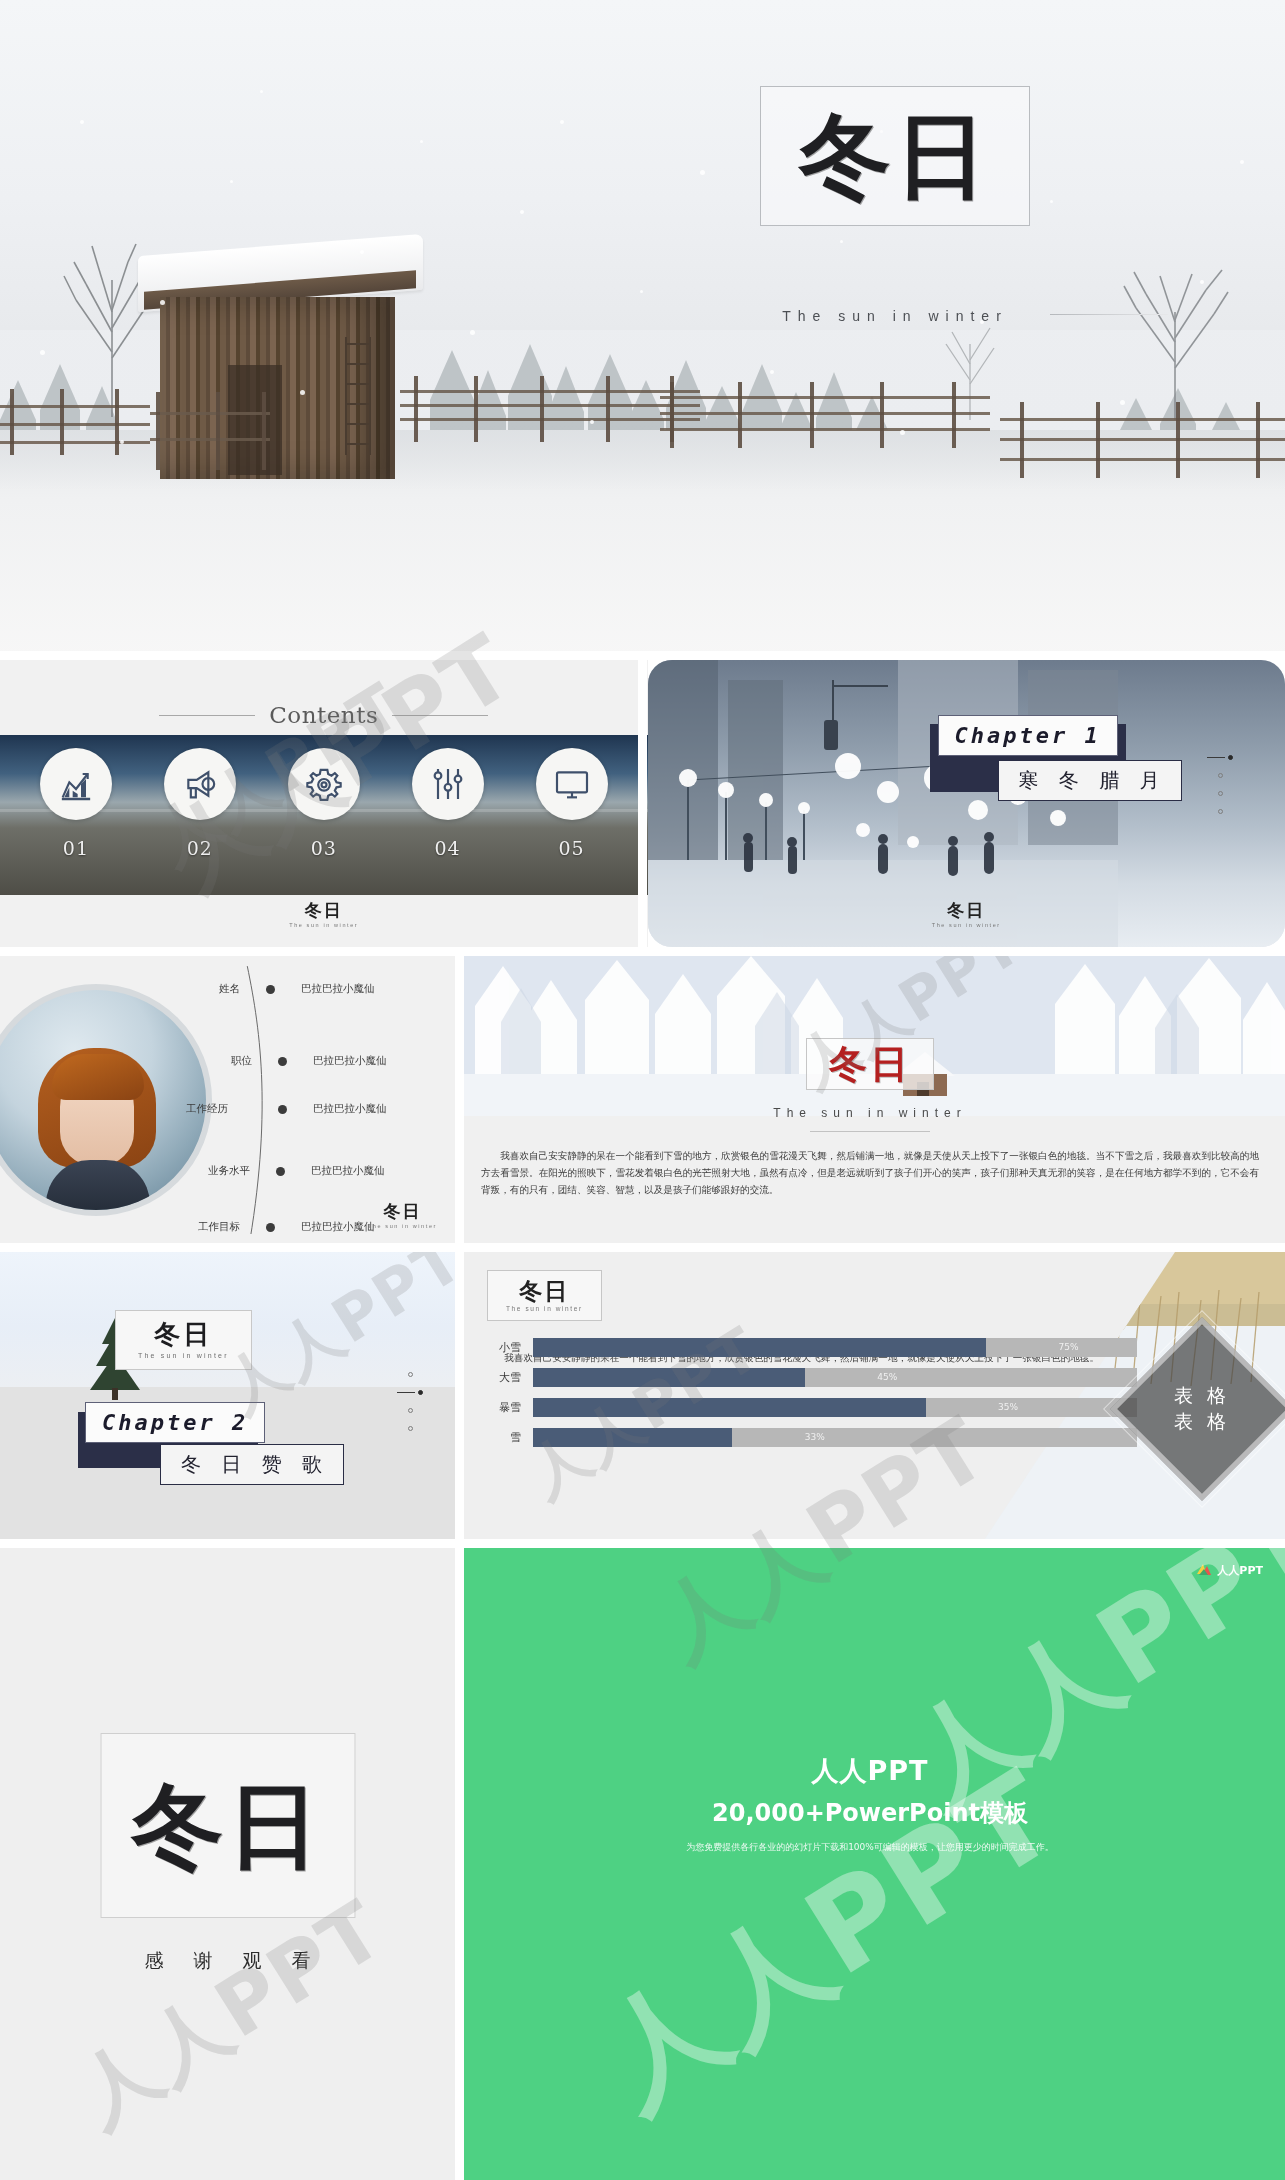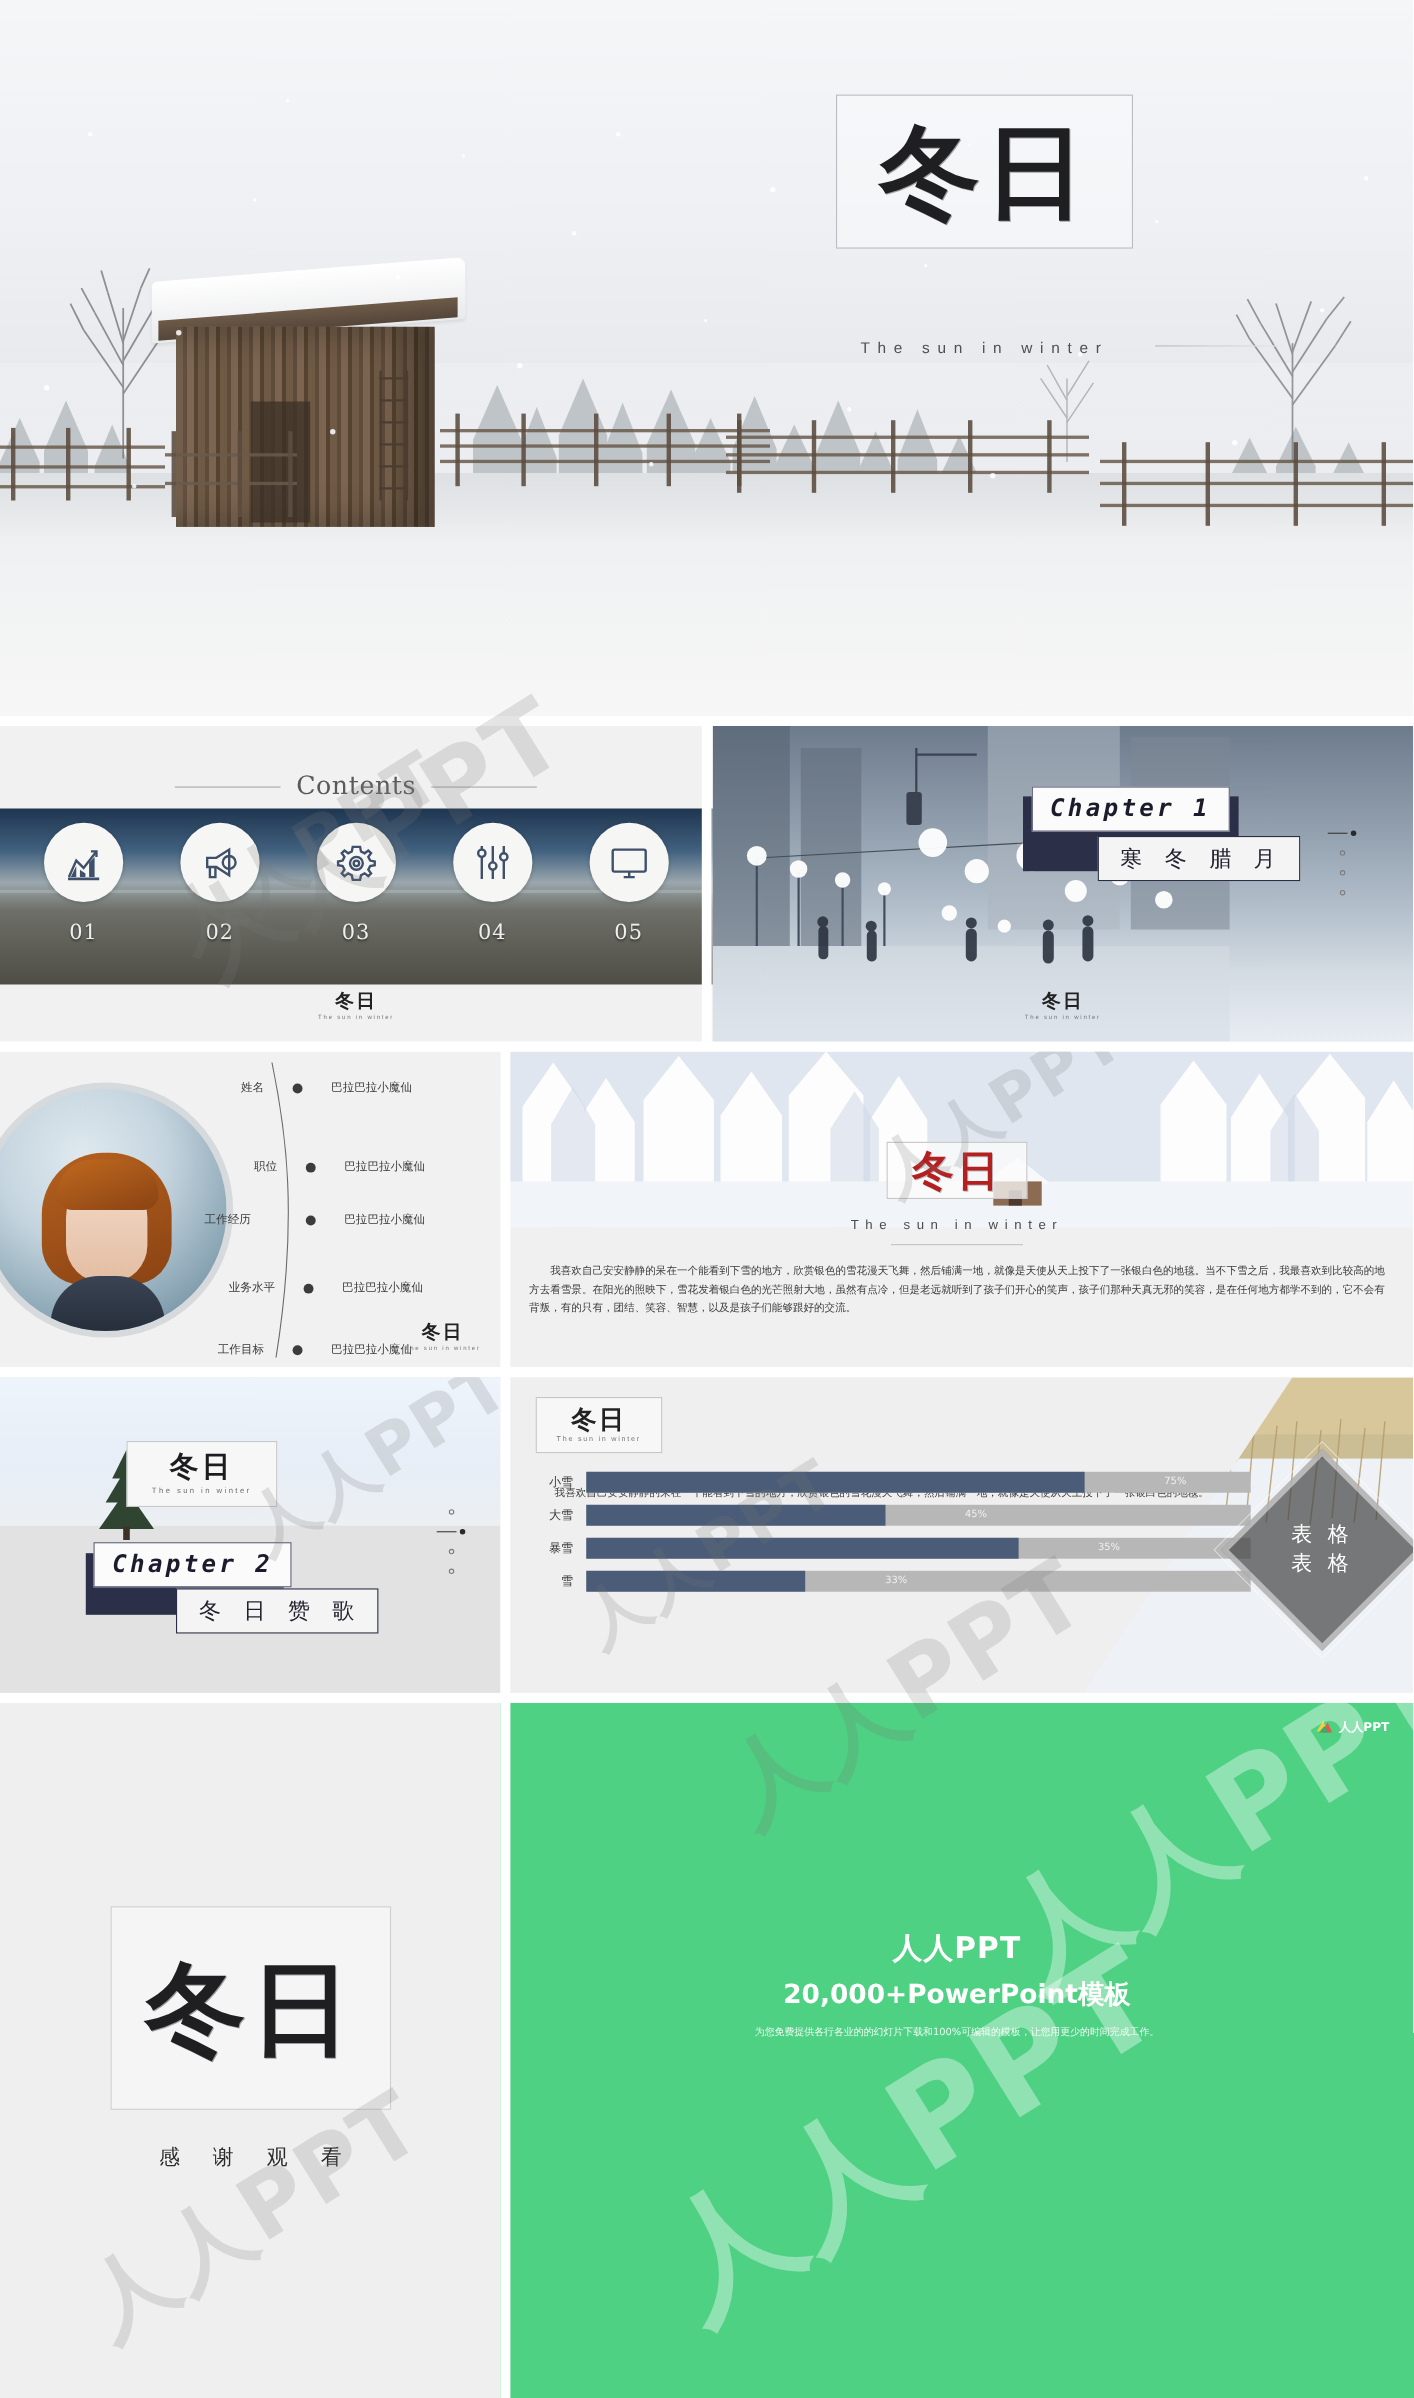--- a/index.html
+++ b/index.html
@@ -470,21 +470,21 @@
       <div class="logo-mini" style="left:50%; top:242px; transform:translateX(-50%);">
         <div class="lc">冬日</div>
         <div class="le">The sun in winter</div>
       </div>
 
       <div class="wm dark" style="left:140px; top:70px; font-size:64px;">人人PPT</div>
     </div>
 
     <div class="divider-v" style="left:638px;"></div>
 
-    <div class="pane" style="width:638px; height:287px; background:#dfe3ea;">
+    <div class="pane" style="width:638px; height:287px; background:#dfe3ea;border-radius:24px;">
       <div class="chap-photo" style="background:linear-gradient(180deg,#6d7b8d 0%,#8e9cab 30%,#b3bfcb 58%,#d3dbe3 78%,#e8edf2 100%);">
 
         <svg viewBox="0 0 470 287" preserveAspectRatio="none" style="position:absolute;left:0;top:0;width:470px;height:287px;opacity:.55">
           <rect x="0" y="0" width="70" height="200" fill="#55616f"></rect>
           <rect x="80" y="20" width="55" height="180" fill="#616d7b"></rect>
           <rect x="250" y="0" width="120" height="185" fill="#aeb7c1"></rect>
           <rect x="380" y="10" width="90" height="175" fill="#7d8894"></rect>
           <rect x="0" y="200" width="470" height="87" fill="#d6dde4"></rect>
         </svg>
 

